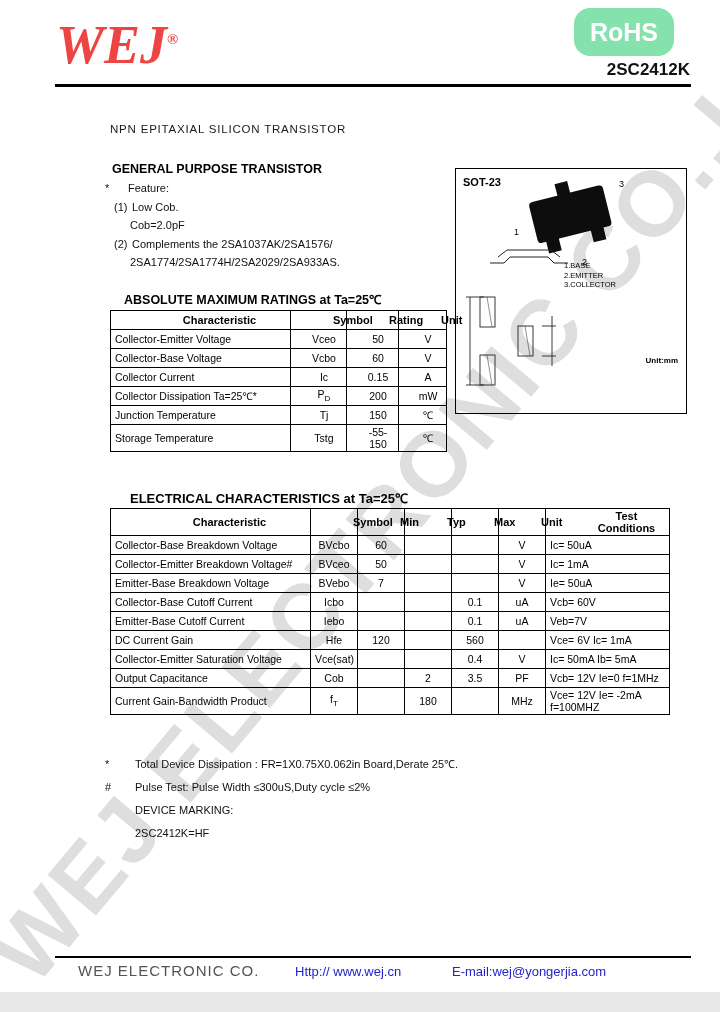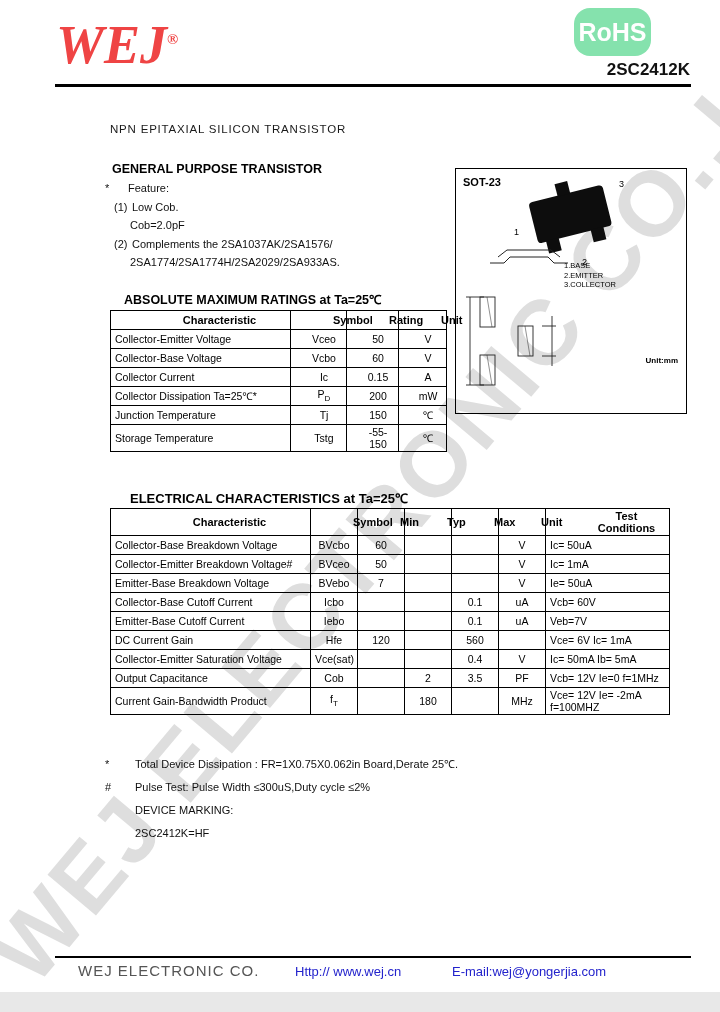--- a/index.html
+++ b/index.html
@@ -20,21 +20,21 @@
   }
 
   
   .logo {
     position:absolute; left:56px; top:18px;
     font-family:"Liberation Serif", serif; font-style:italic; font-weight:bold;
     font-size:54px; color:#ef4444; line-height:1;
   }
   .logo .reg { font-size:15px; vertical-align:super; font-style:normal; }
   .rohs-badge {
-    position:absolute; left:574px; top:8px; width:77px; height:48px;
+    position:absolute; left:574px; top:8px; width:100px; height:48px;
     background:#85e2ad; border-radius:16px; color:#ffffff;
     font-weight:bold; font-size:25px;
     display:flex; align-items:center; justify-content:center;
   }
   .part-number {
     position:absolute; right:30px; top:60px;
     font-size:17px; font-weight:bold; color:#111;
   }
   .top-rule { position:absolute; left:55px; top:84px; width:636px; height:3px; background:#000; }
 

